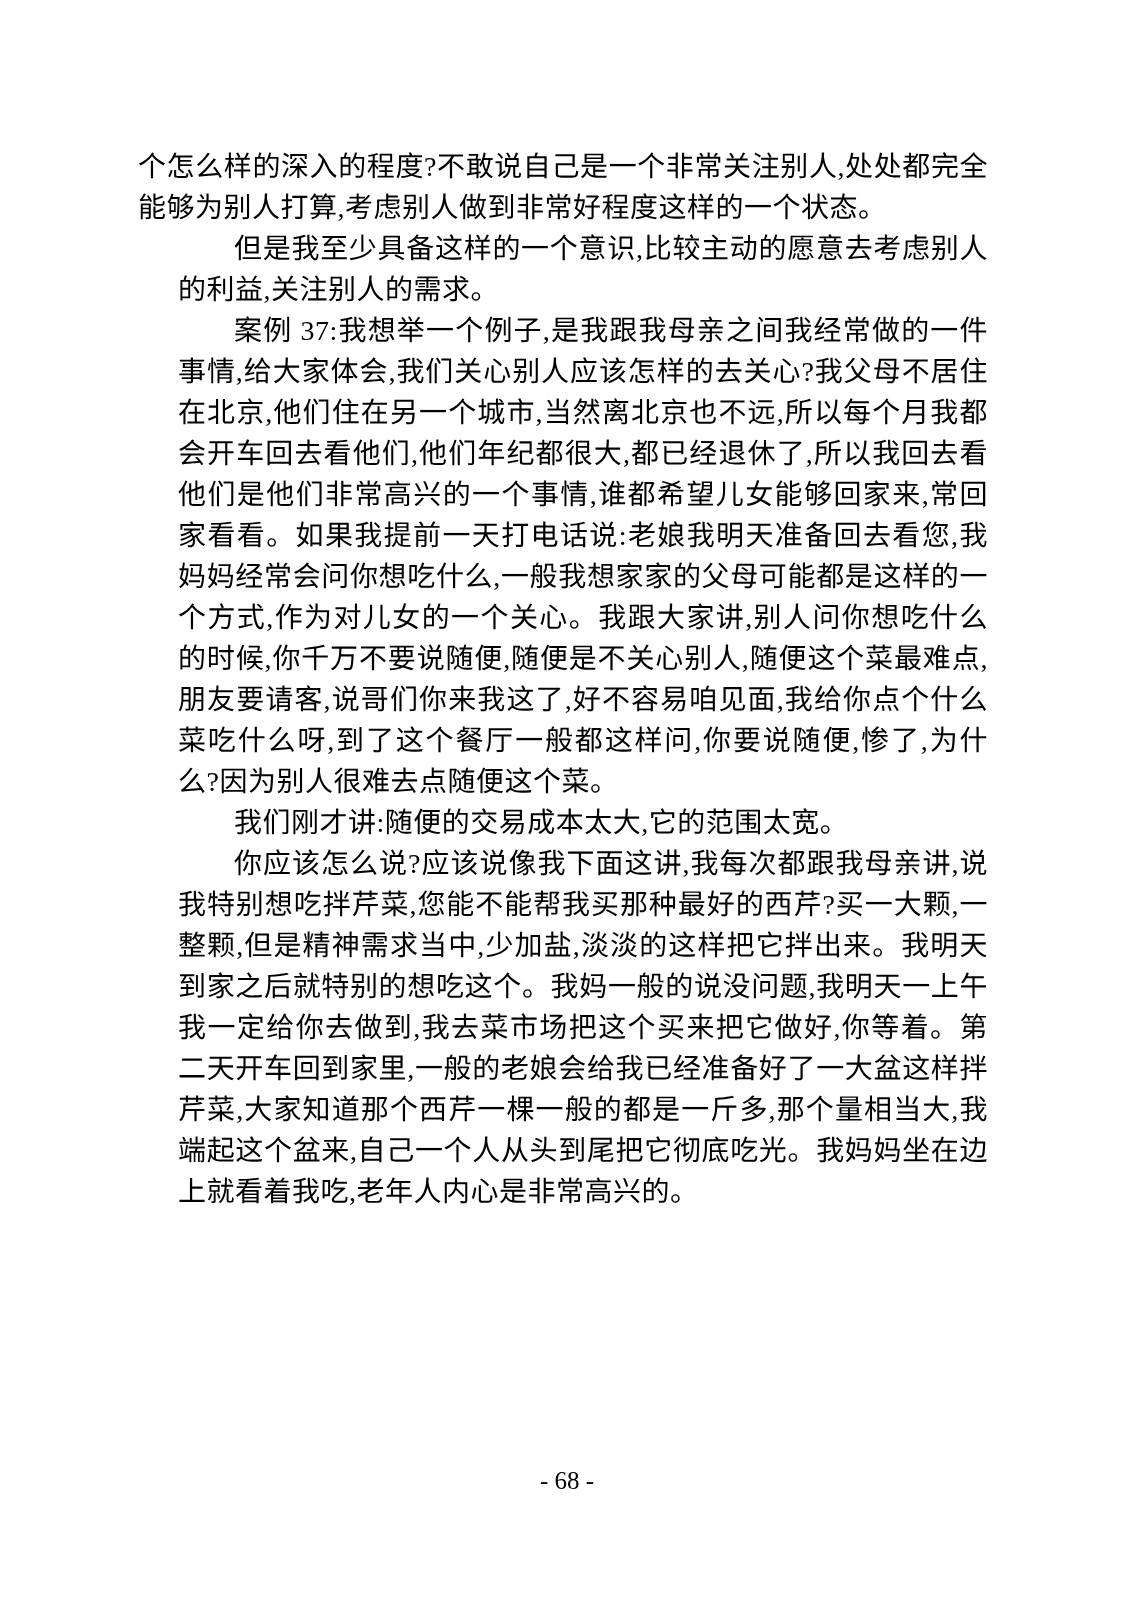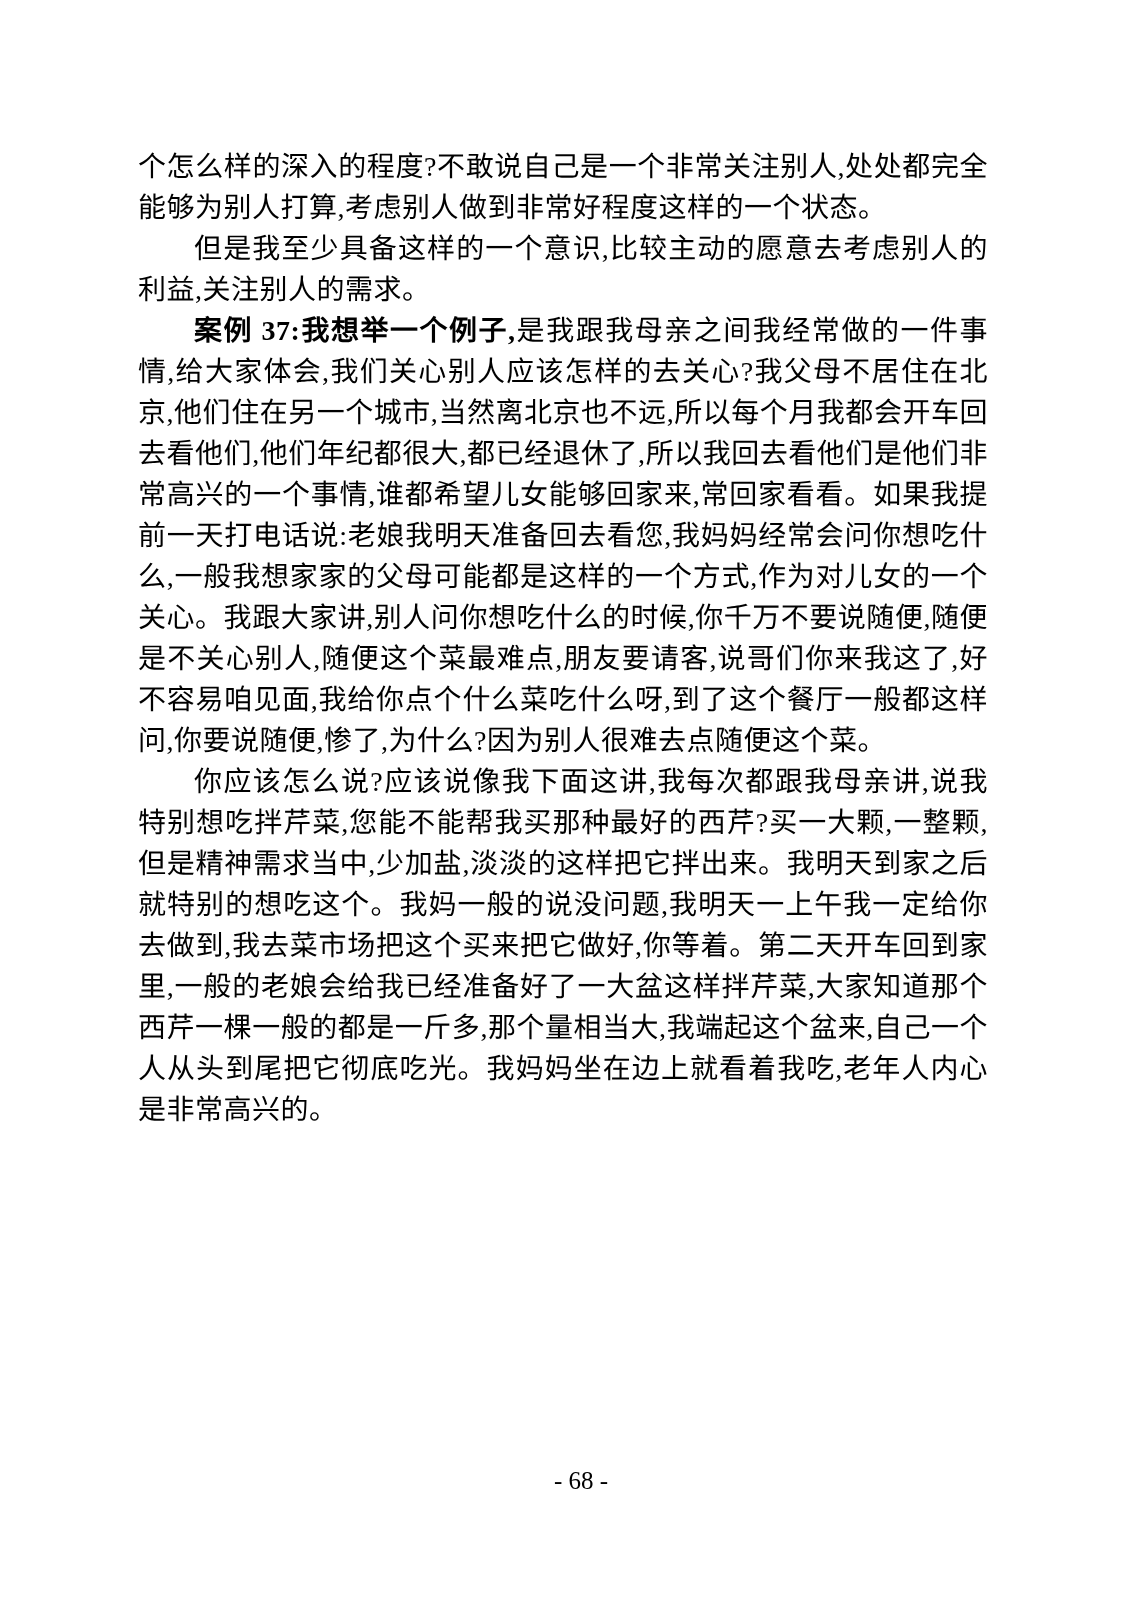--- a/index.html
+++ b/index.html
@@ -33,27 +33,28 @@
     text-align: justify;
     text-justify: inter-ideograph;
     letter-spacing: 0.5px;
   }
   .text-block p {
     margin: 0;
     padding: 0;
   }
   .text-block p.indent {
     text-indent: 2em;
+    margin-left: 40px;
   }
   .lead {
-    font-weight: 700;
+    font-weight: 400;
   }
   .page-footer {
     position: absolute;
-    left: 156px;
+    left: 142px;
     top: 1466px;
     width: 850px;
     text-align: center;
     font-size: 25px;
     line-height: 30px;
     color: #000000;
   }
 </style>
 </head>
 <body>
@@ -61,20 +62,21 @@
 <div class="page">
 
   <div class="text-block">
 
     <p><span>个怎么样的深入的程度?不敢说自己是一个非常关注别人,处处都完全能够为别人打算,考虑别人做到非常好程度这样的一个状态。</span></p>
 
     <p class="indent"><span>但是我至少具备这样的一个意识,比较主动的愿意去考虑别人的利益,关注别人的需求。</span></p>
 
     <p class="indent"><span class="lead">案例 37:我想举一个例子,</span><span>是我跟我母亲之间我经常做的一件事情,给大家体会,我们关心别人应该怎样的去关心?我父母不居住在北京,他们住在另一个城市,当然离北京也不远,所以每个月我都会开车回去看他们,他们年纪都很大,都已经退休了,所以我回去看他们是他们非常高兴的一个事情,谁都希望儿女能够回家来,常回家看看。如果我提前一天打电话说:老娘我明天准备回去看您,我妈妈经常会问你想吃什么,一般我想家家的父母可能都是这样的一个方式,作为对儿女的一个关心。我跟大家讲,别人问你想吃什么的时候,你千万不要说随便,随便是不关心别人,随便这个菜最难点,朋友要请客,说哥们你来我这了,好不容易咱见面,我给你点个什么菜吃什么呀,到了这个餐厅一般都这样问,你要说随便,惨了,为什么?因为别人很难去点随便这个菜。</span></p>
 
+    <p class="indent"><span>我们刚才讲:随便的交易成本太大,它的范围太宽。</span></p>
 
     <p class="indent"><span>你应该怎么说?应该说像我下面这讲,我每次都跟我母亲讲,说我特别想吃拌芹菜,您能不能帮我买那种最好的西芹?买一大颗,一整颗,但是精神需求当中,少加盐,淡淡的这样把它拌出来。我明天到家之后就特别的想吃这个。我妈一般的说没问题,我明天一上午我一定给你去做到,我去菜市场把这个买来把它做好,你等着。第二天开车回到家里,一般的老娘会给我已经准备好了一大盆这样拌芹菜,大家知道那个西芹一棵一般的都是一斤多,那个量相当大,我端起这个盆来,自己一个人从头到尾把它彻底吃光。我妈妈坐在边上就看着我吃,老年人内心是非常高兴的。</span></p>
 
 
   </div>
 
   <div class="page-footer">- 68 -</div>
 
 </div>
 

